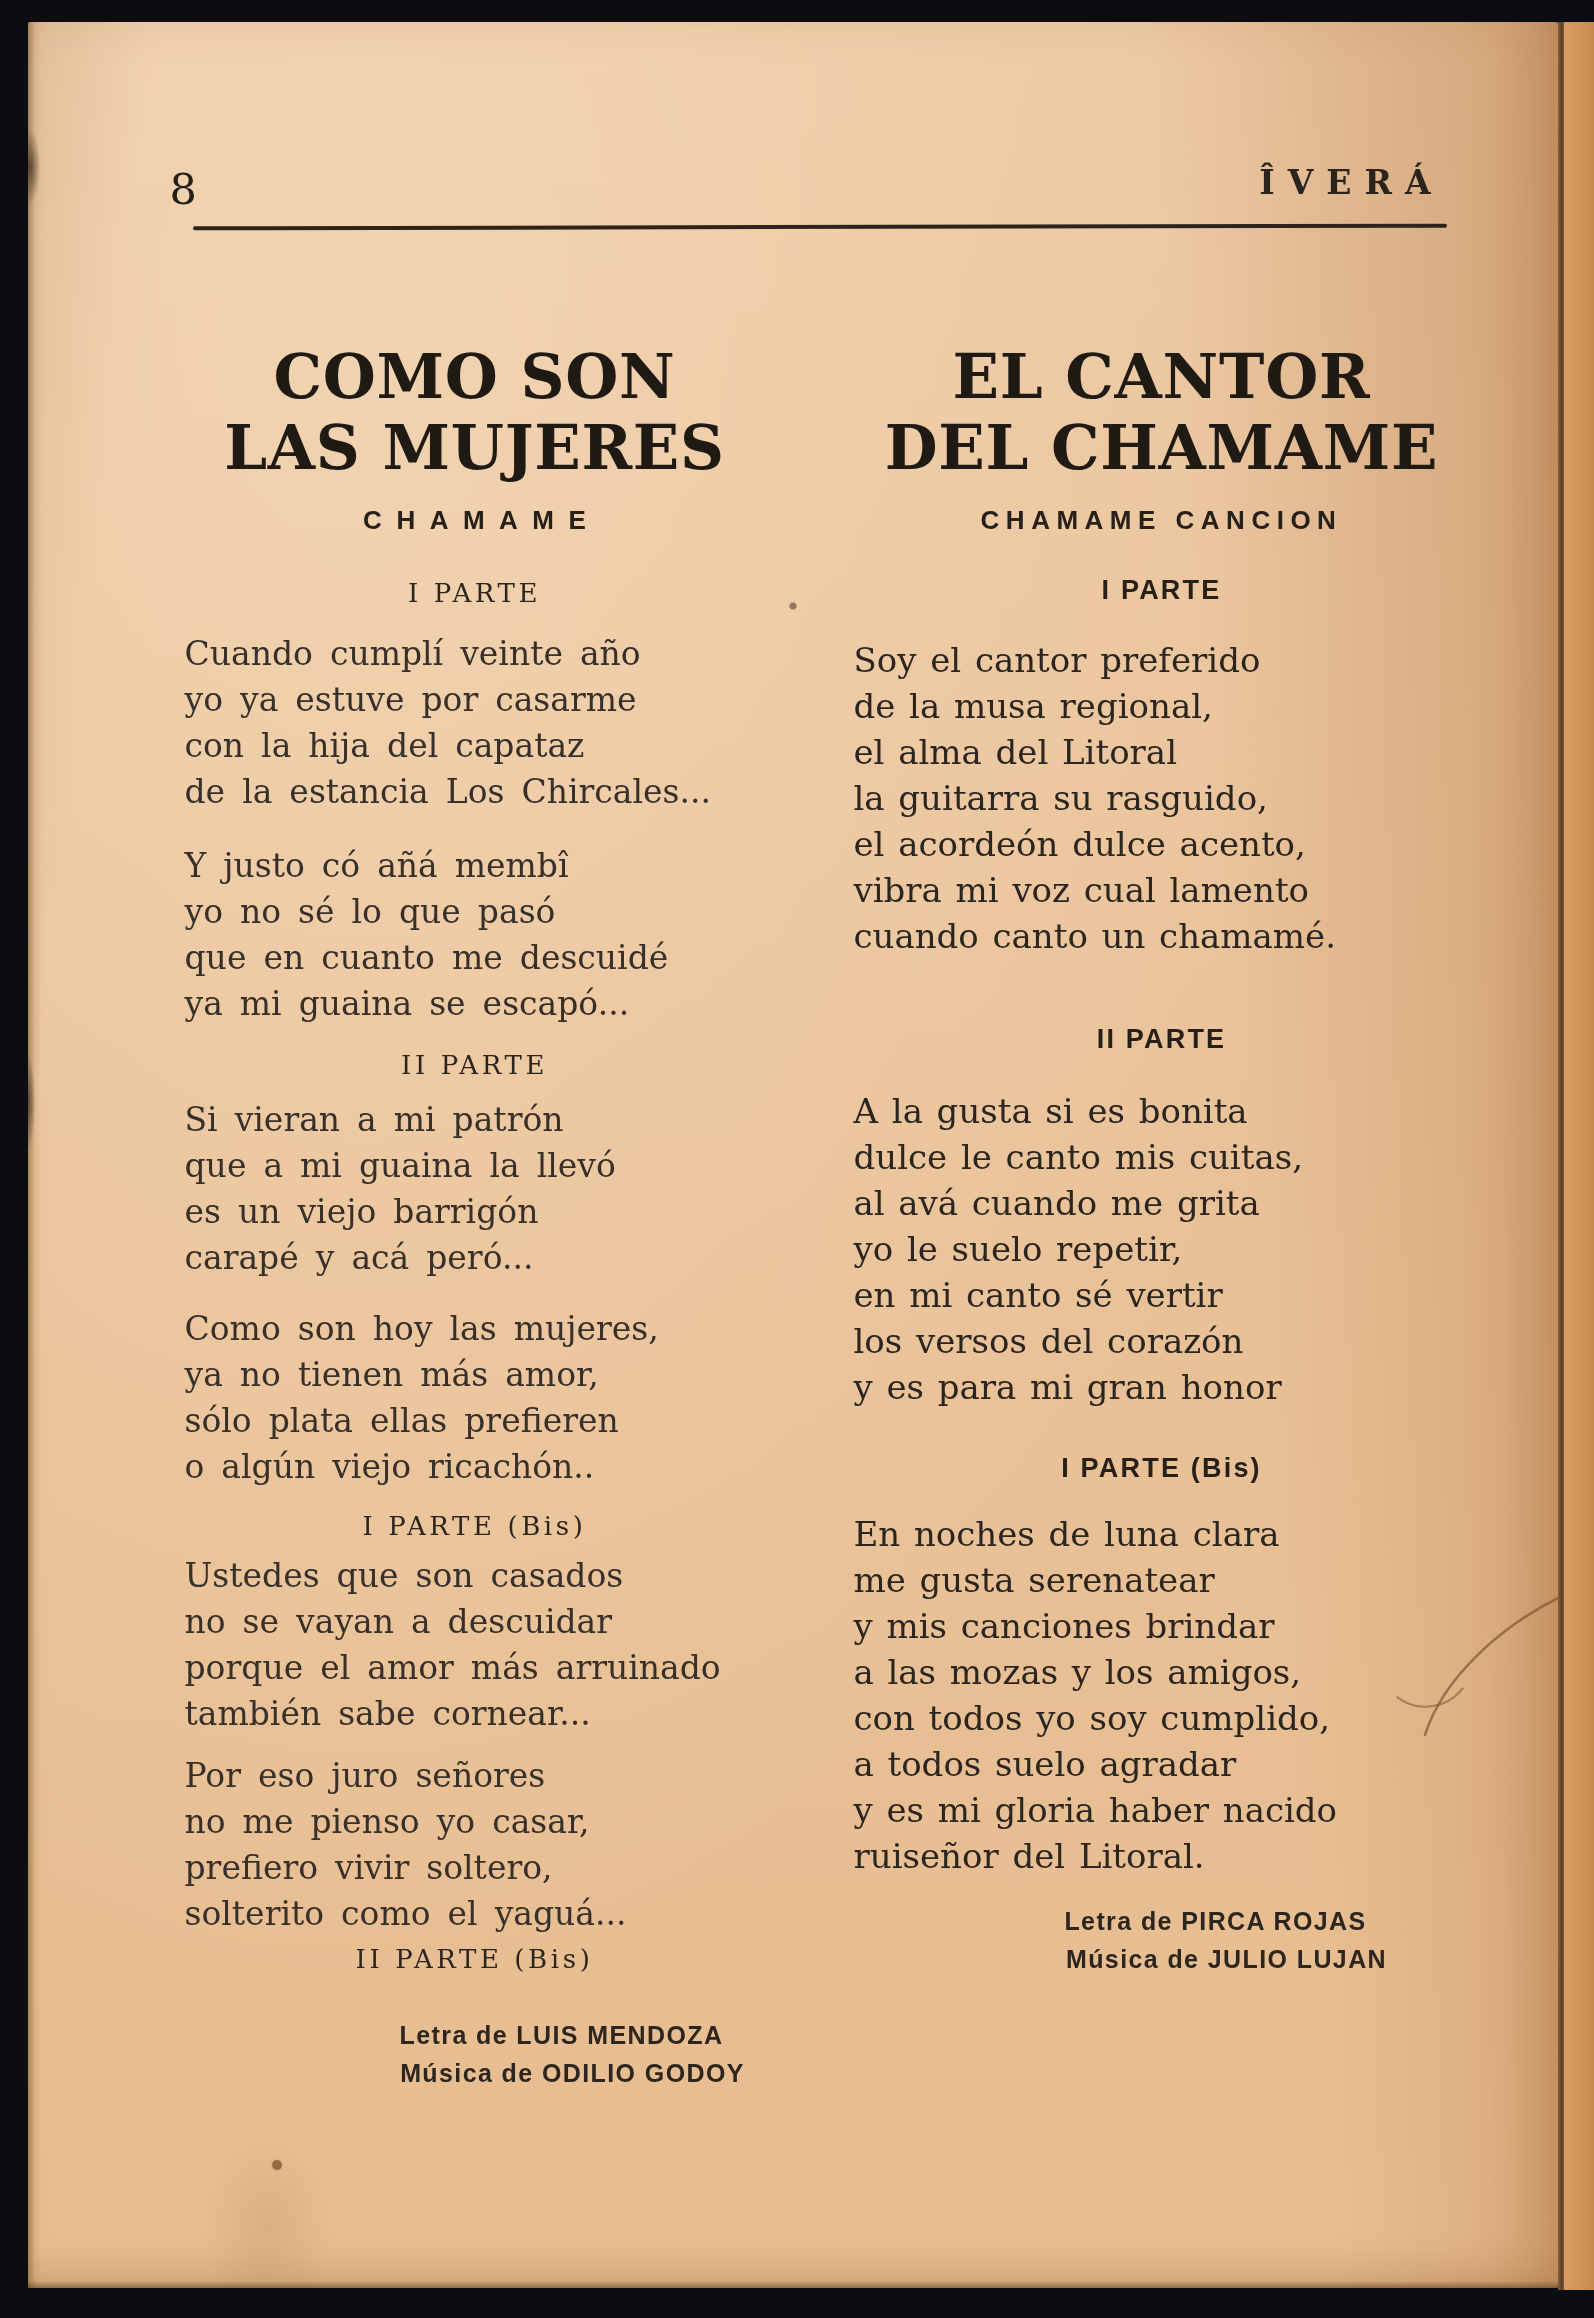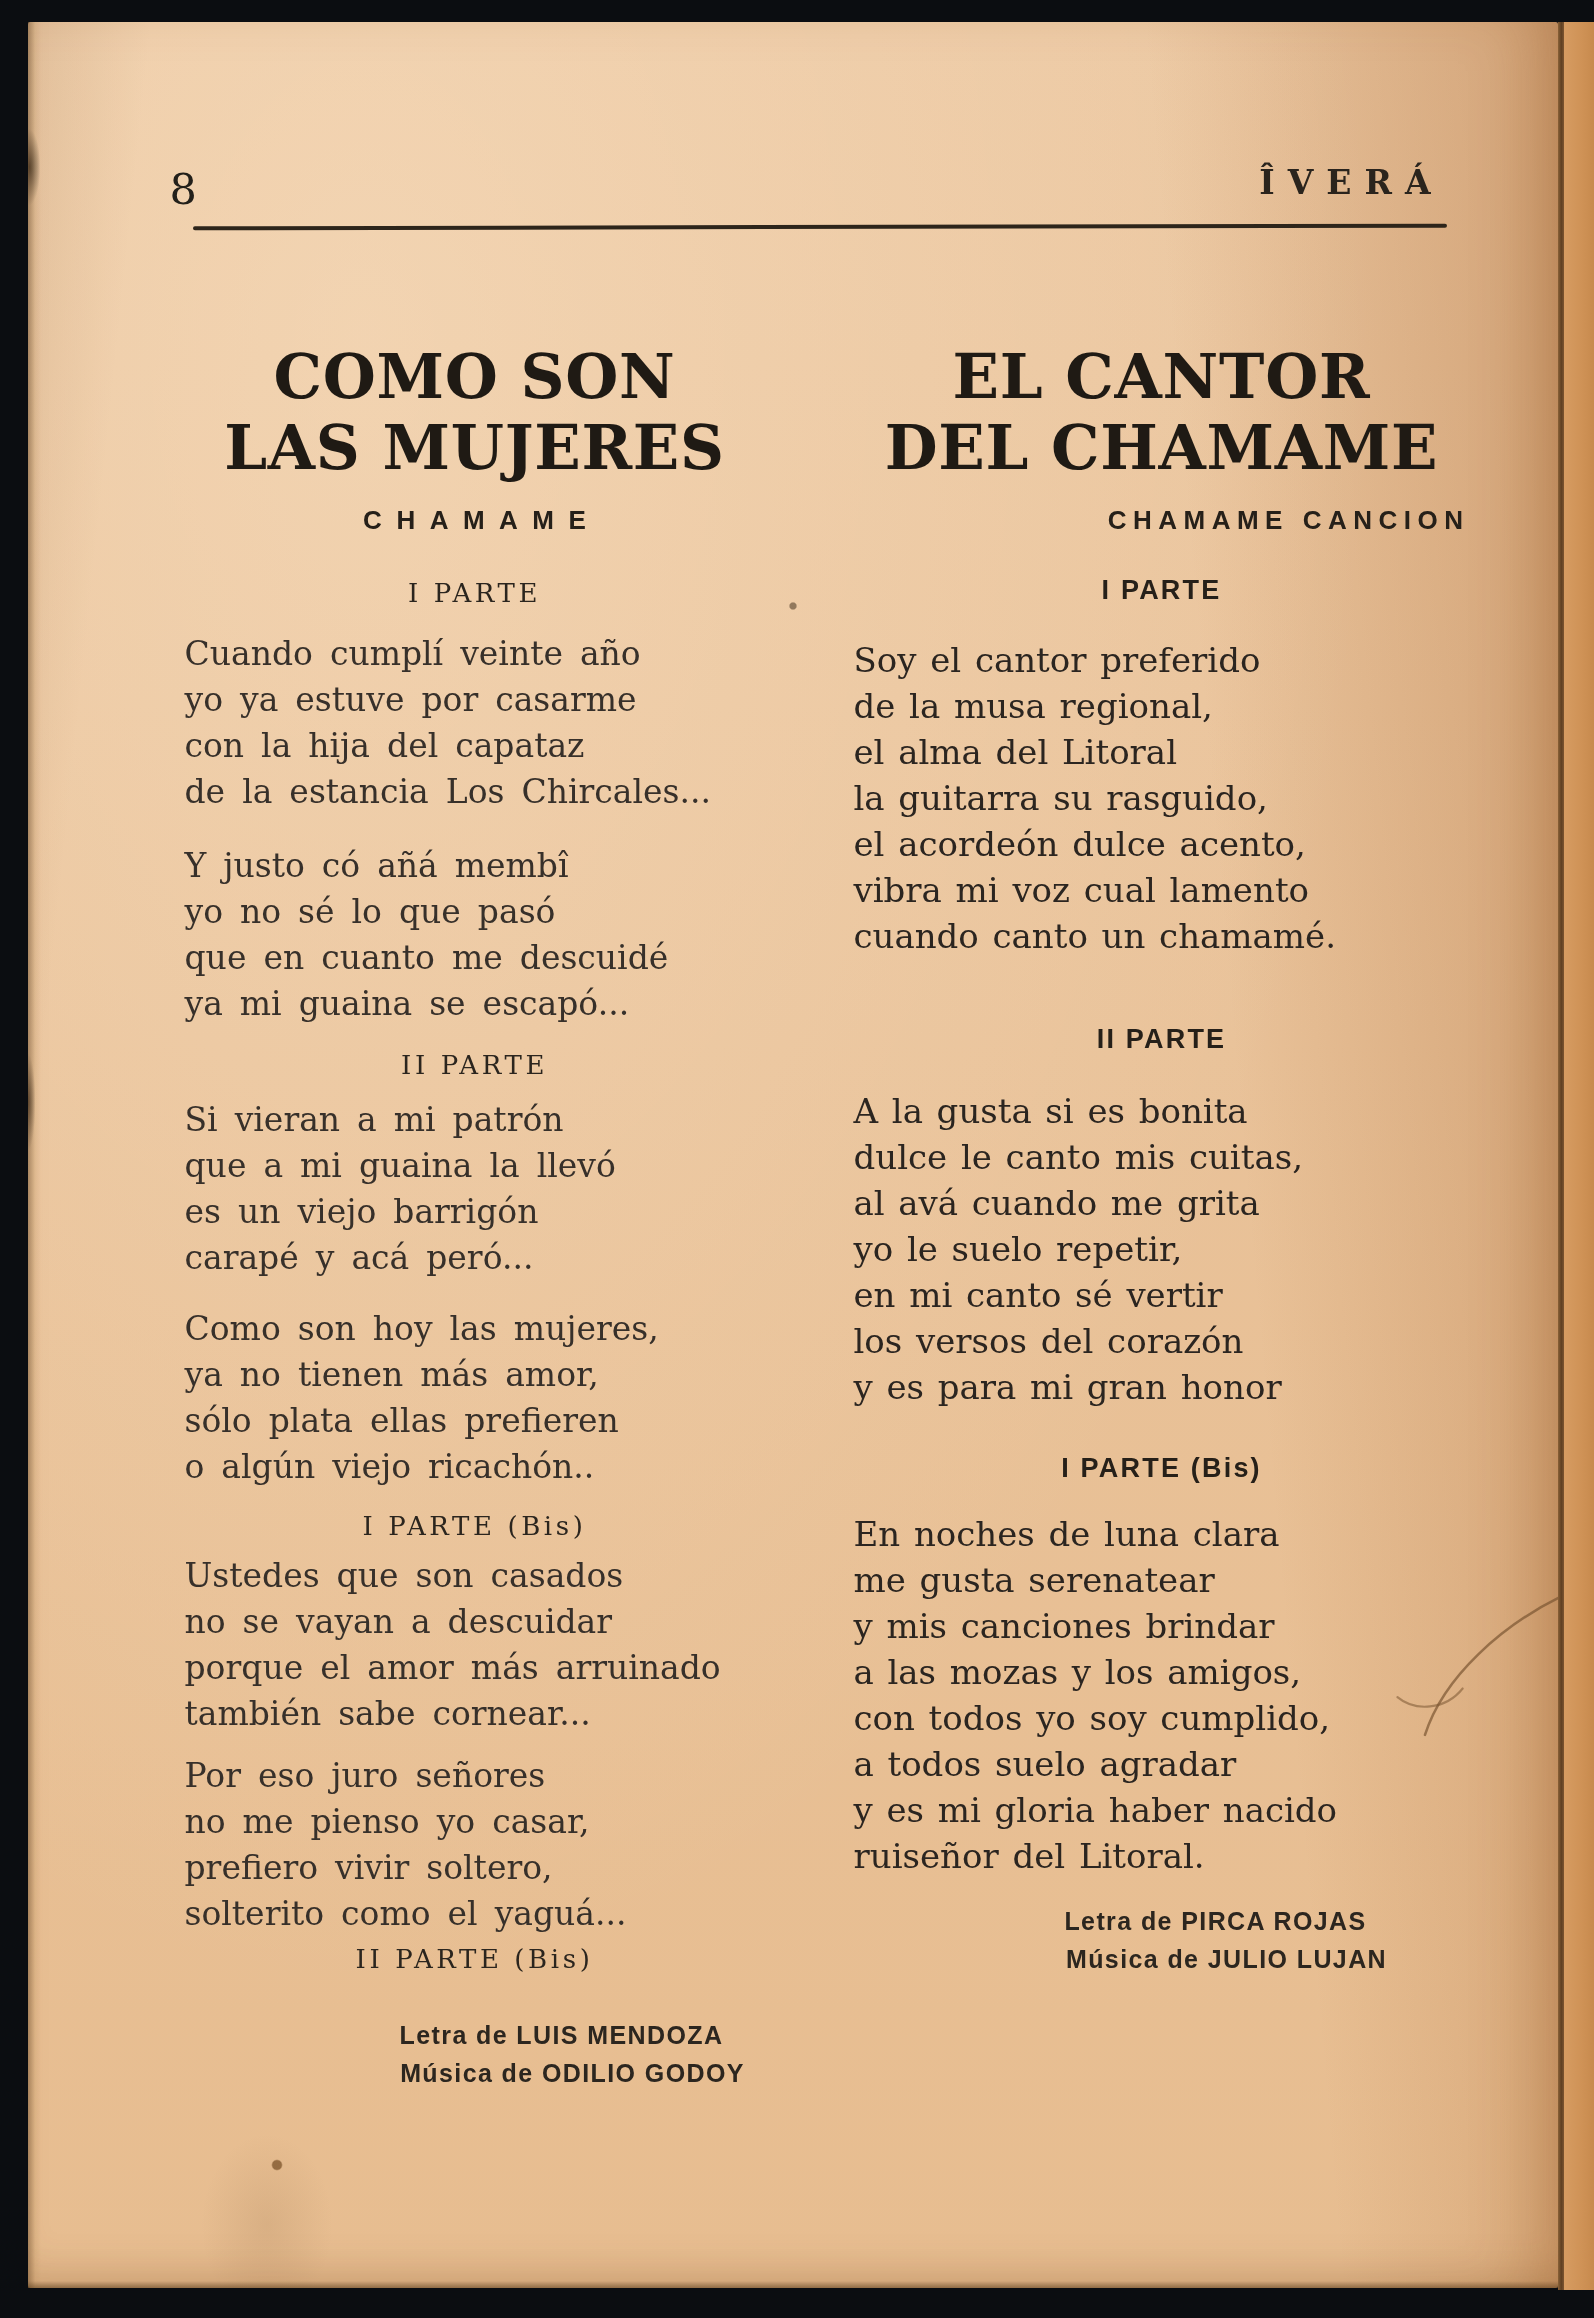--- a/index.html
+++ b/index.html
@@ -66,21 +66,21 @@
     text-align: center; font-weight: bold;
     font-size: 61px; line-height: 71px;
     color: #1f1a14; letter-spacing: 0.7px;
   }
   .song-subtitle {
     text-align: center;
     font-family: "Liberation Sans", "DejaVu Sans", sans-serif;
     font-weight: bold; font-size: 26px; color: #262019;
   }
   .col-left  .song-subtitle { margin-top: 22px; letter-spacing: 14.5px; padding-left: 14.5px; }
-  .col-right .song-subtitle { margin-top: 22px; letter-spacing: 6.5px; text-align: right; }
+  .col-right .song-subtitle { margin-top: 22px; letter-spacing: 6.5px; }
 
   .part-heading-serif {
     text-align: center; font-size: 26px; letter-spacing: 3.6px;
     color: #2b251e; line-height: 32px;
   }
   .part-heading-sans {
     text-align: center;
     font-family: "Liberation Sans", "DejaVu Sans", sans-serif;
     font-weight: bold; font-size: 27px; letter-spacing: 2.2px;
     color: #262019; line-height: 33px;

